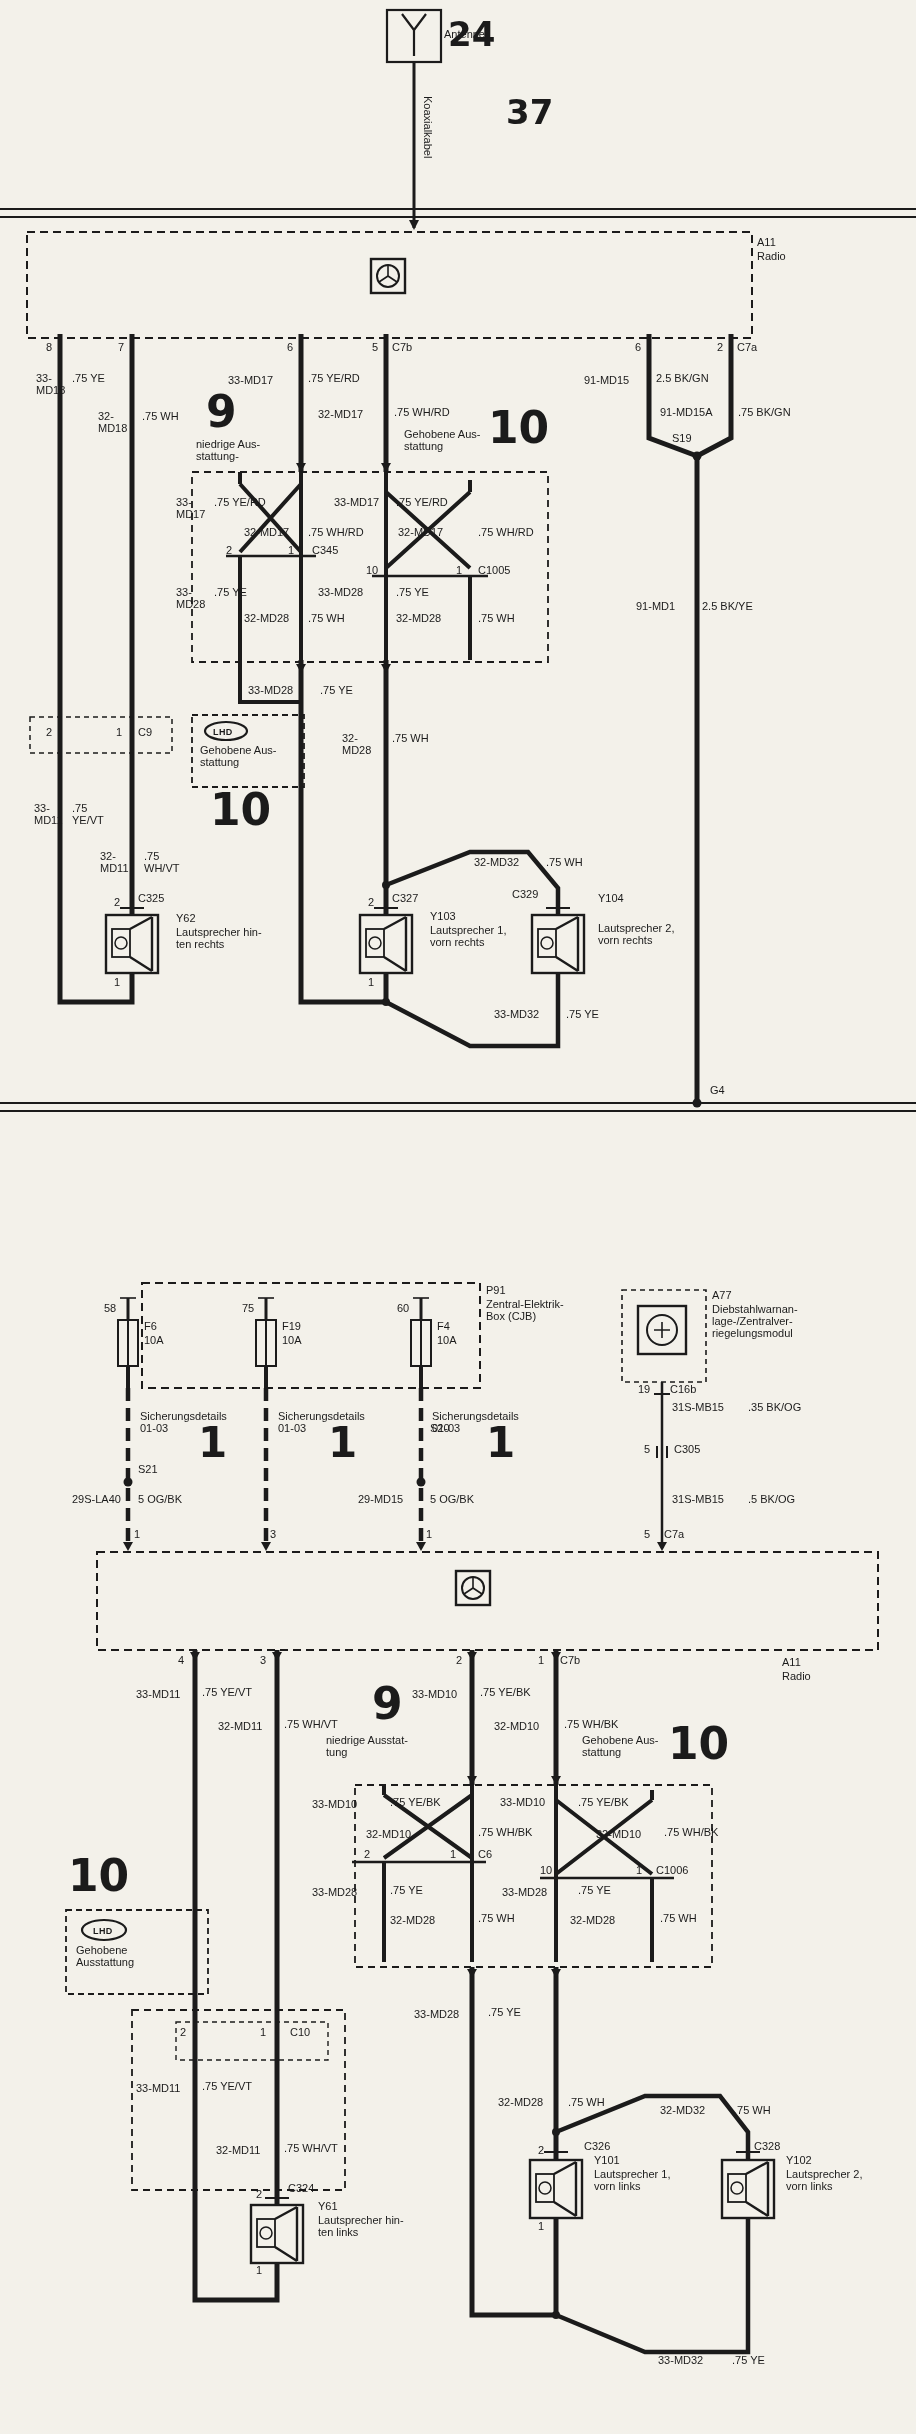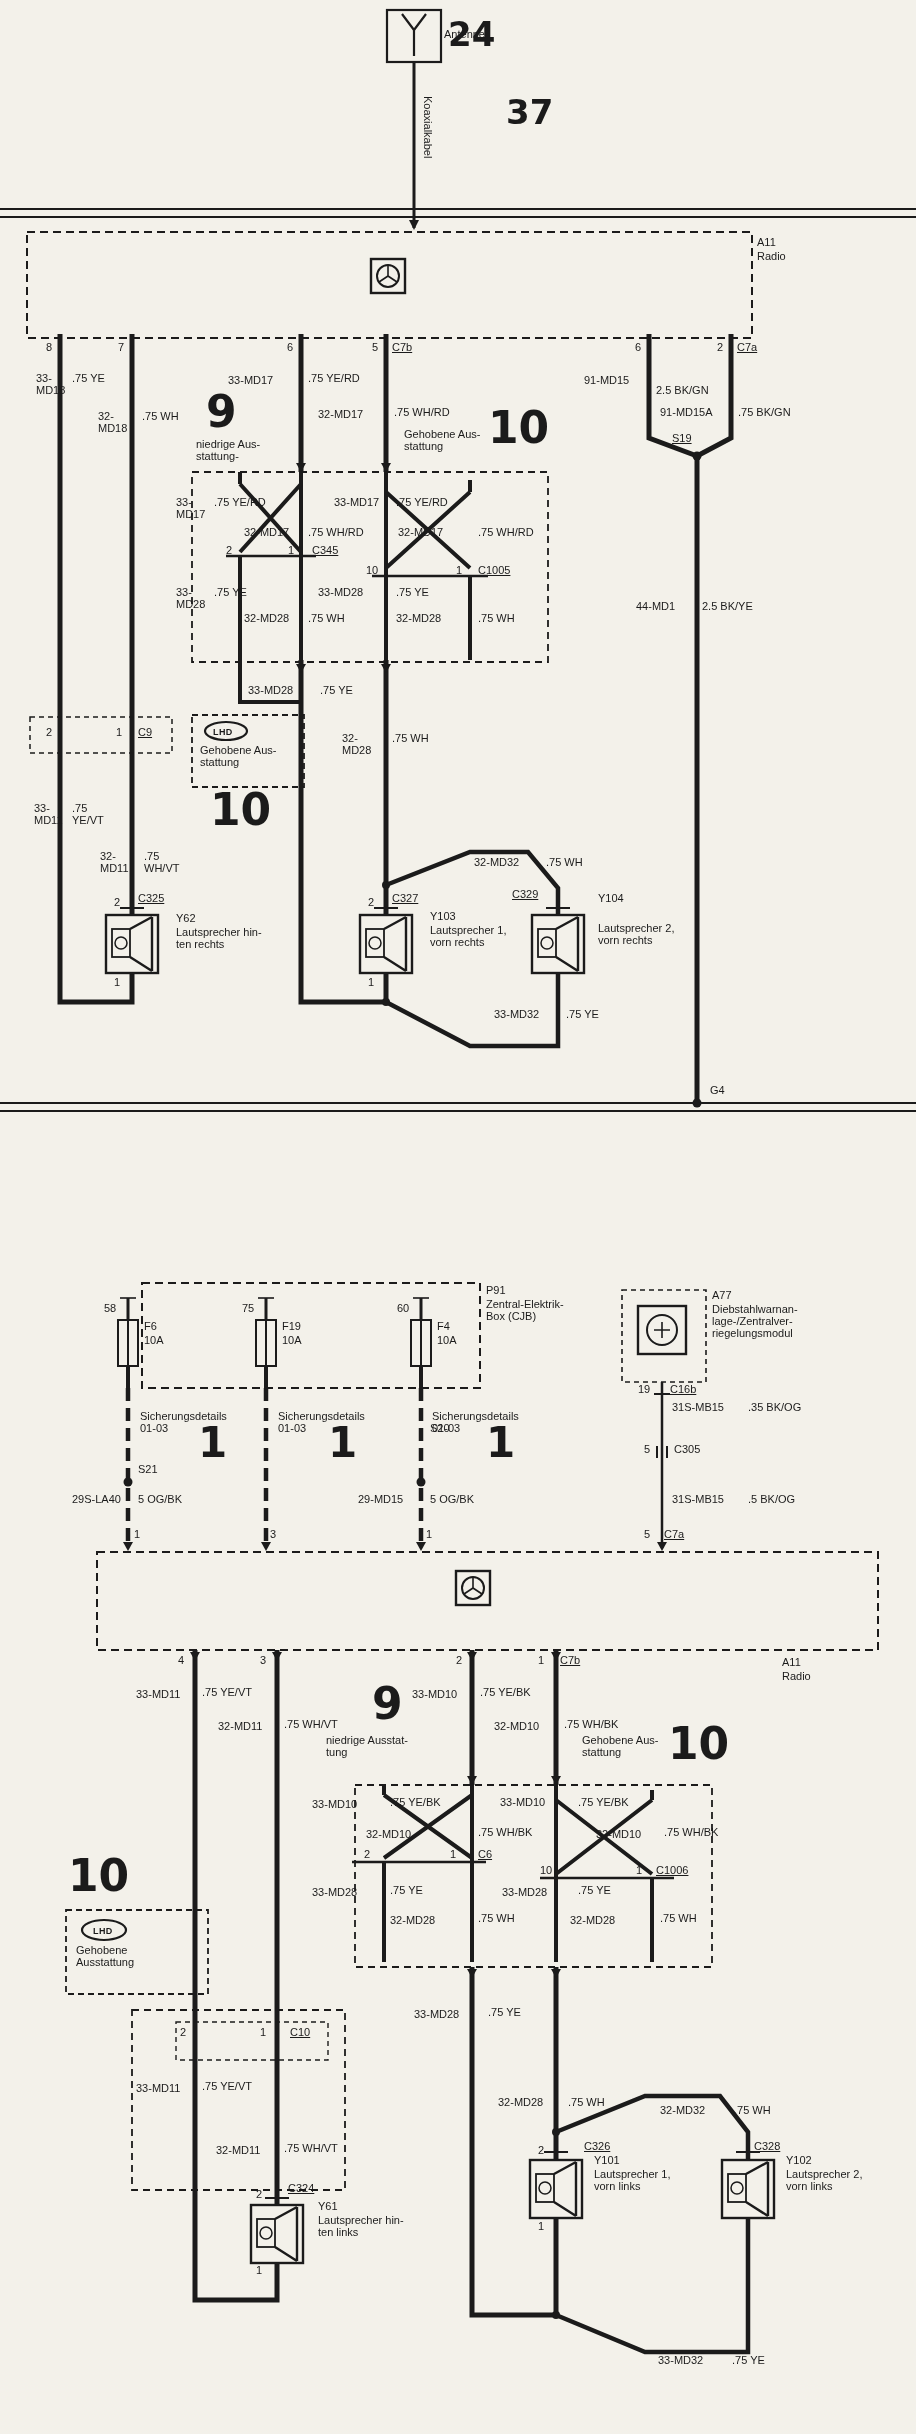--- a/index.html
+++ b/index.html
@@ -1,21 +1,21 @@
 <!DOCTYPE html>
 <html><head>
 <meta charset="utf-8">
 <style>
   *{margin:0;padding:0;box-sizing:border-box}
   html,body{background:#dddbd4}
   #page{position:relative;width:916px;height:2434px;margin:0 auto;background:#f3f1ea;
         font-family:"Liberation Sans",sans-serif;color:#1b1b1b;overflow:hidden}
   #wires{position:absolute;left:0;top:0}
   .lbl{position:absolute;font-size:11px;line-height:12px;white-space:pre-line;color:#1b1b1b}
-  .ul{text-decoration:underline}
+  .ul{}
   .big{font-family:"DejaVu Sans",sans-serif;font-weight:bold;font-size:44px;line-height:40px}
   .b34{font-size:34px;line-height:32px}
   .b42{font-size:42px;line-height:38px}
   .badge{font-size:9px;font-weight:bold;letter-spacing:.4px}
   .vert{transform:rotate(90deg);transform-origin:0 0;white-space:nowrap}
 </style>
 </head>
 <body>
 
 <div id="page">
@@ -235,21 +235,21 @@
 <div class="lbl" style="left:308px;top:372px">.75 YE/RD</div>
 <div class="lbl" style="left:318px;top:408px">32-MD17</div>
 <div class="lbl" style="left:394px;top:406px">.75 WH/RD</div>
 <div class="lbl big" style="left:206px;top:392px">9</div>
 <div class="lbl" style="left:196px;top:438px">niedrige Aus-
 stattung-</div>
 <div class="lbl big" style="left:488px;top:408px">10</div>
 <div class="lbl" style="left:404px;top:428px">Gehobene Aus-
 stattung</div>
 <div class="lbl" style="left:584px;top:374px">91-MD15</div>
-<div class="lbl" style="left:656px;top:384px">2.5 BK/GN</div>
+<div class="lbl" style="left:656px;top:372px">2.5 BK/GN</div>
 <div class="lbl" style="left:660px;top:406px">91-MD15A</div>
 <div class="lbl" style="left:738px;top:406px">.75 BK/GN</div>
 <div class="lbl ul" style="left:672px;top:432px">S19</div>
 
 <div class="lbl" style="left:176px;top:496px">33-
 MD17</div>
 <div class="lbl" style="left:214px;top:496px">.75 YE/RD</div>
 <div class="lbl" style="left:334px;top:496px">33-MD17</div>
 <div class="lbl" style="left:396px;top:496px">.75 YE/RD</div>
 <div class="lbl" style="left:244px;top:526px">32-MD17</div>
@@ -267,21 +267,21 @@
 <div class="lbl" style="left:214px;top:586px">.75 YE</div>
 <div class="lbl" style="left:318px;top:586px">33-MD28</div>
 <div class="lbl" style="left:396px;top:586px">.75 YE</div>
 <div class="lbl" style="left:244px;top:612px">32-MD28</div>
 <div class="lbl" style="left:308px;top:612px">.75 WH</div>
 <div class="lbl" style="left:396px;top:612px">32-MD28</div>
 <div class="lbl" style="left:478px;top:612px">.75 WH</div>
 
 <div class="lbl" style="left:248px;top:684px">33-MD28</div>
 <div class="lbl" style="left:320px;top:684px">.75 YE</div>
-<div class="lbl" style="left:636px;top:600px">44-MD1</div>
+<div class="lbl" style="left:636px;top:600px">91-MD1</div>
 <div class="lbl" style="left:702px;top:600px">2.5 BK/YE</div>
 <div class="lbl" style="left:46px;top:726px">2</div>
 <div class="lbl" style="left:116px;top:726px">1</div>
 <div class="lbl ul" style="left:138px;top:726px">C9</div>
 <div class="lbl badge" style="left:213px;top:726px">LHD</div>
 <div class="lbl" style="left:200px;top:744px">Gehobene Aus-
 stattung</div>
 <div class="lbl big" style="left:210px;top:790px">10</div>
 <div class="lbl" style="left:342px;top:732px">32-
 MD28</div>

